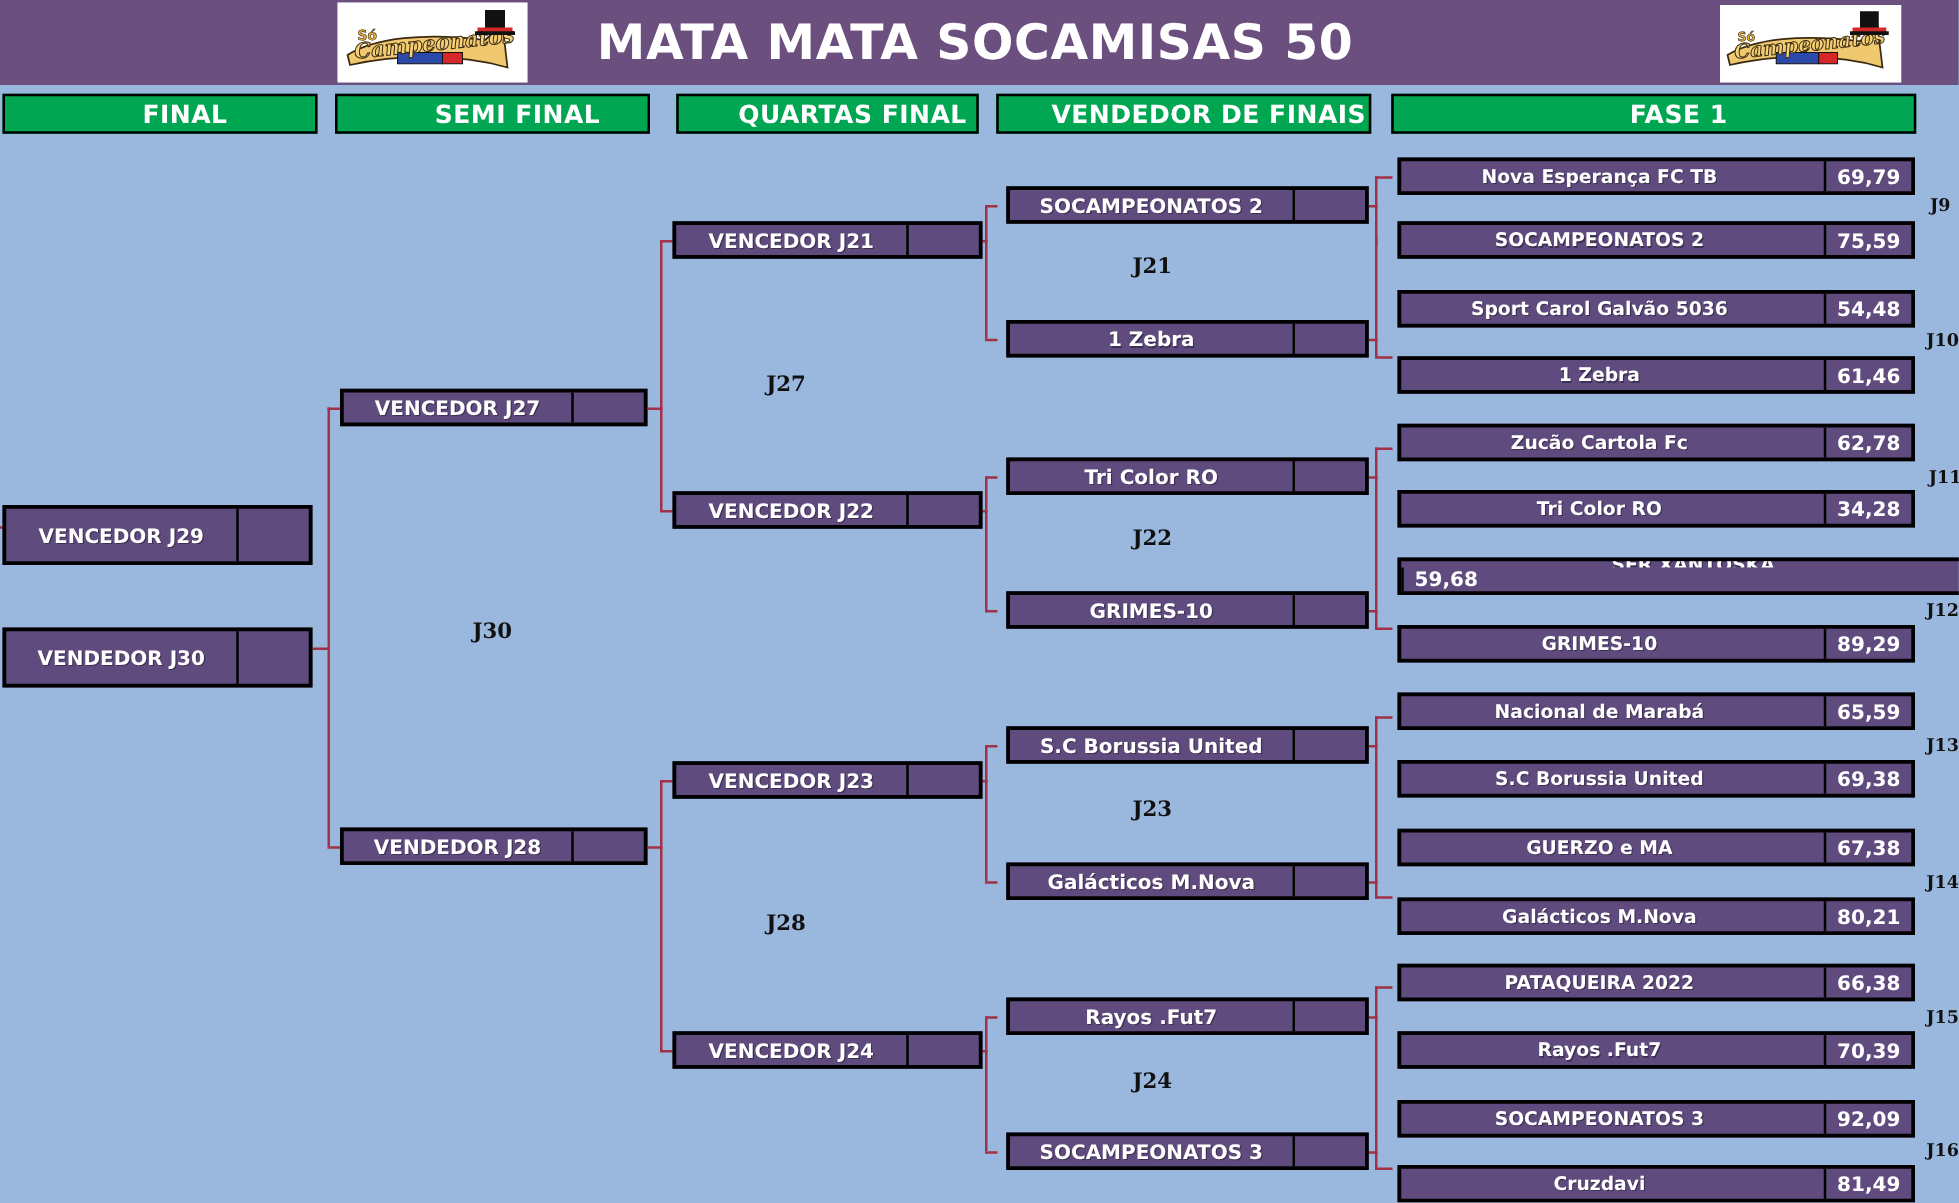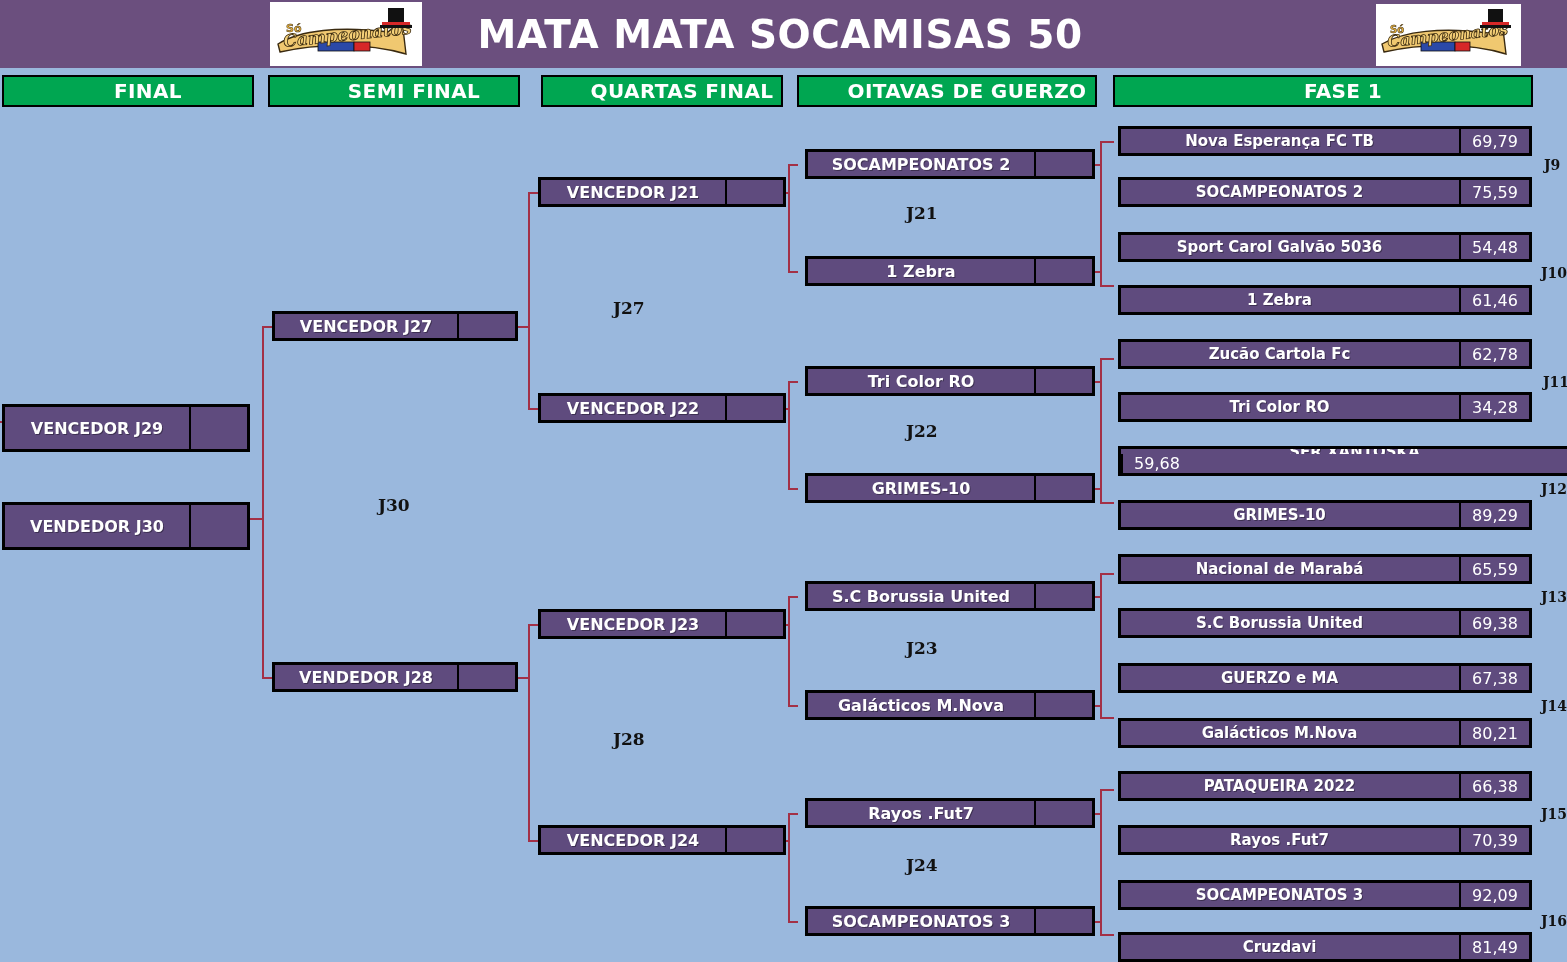--- a/index.html
+++ b/index.html
@@ -51,21 +51,21 @@
   }
   .box .nm {
     flex:1; display:flex; align-items:center; justify-content:center;
     color:#ffffff; font-weight:bold; font-size:15px; white-space:nowrap;
     font-family:"DejaVu Sans", sans-serif; overflow:hidden;
     text-shadow:1px 1px 0 rgba(0,0,0,.35);
   }
   .box .sc {
     width:58px; border-left:2px solid #000;
     display:flex; align-items:center; justify-content:center;
-    color:#ffffff; font-weight:normal; font-size:16px;
+    color:#ffffff; font-weight:bold; font-size:16px;
     font-family:"DejaVu Sans", sans-serif;
   }
   .box.wide .nm { font-size:16px; }
   .box.fase .nm { justify-content:center; padding-right:21px; }
   .box.fase .sc { width:70px; }
 
   
   .jlabel {
     position:absolute; color:#111; font-weight:bold; font-size:17px;
     font-family:"DejaVu Serif", serif; white-space:nowrap;
@@ -117,21 +117,21 @@
           <rect x="106" y="18" width="27" height="4" fill="#d62828"></rect>
           <rect x="104" y="21" width="31" height="3" fill="#111"></rect>
         </g>
       </svg>
     </div>
   </div>
 
   <div class="phase ph-final">FINAL</div>
   <div class="phase ph-semi">SEMI FINAL</div>
   <div class="phase ph-quartas">QUARTAS FINAL</div>
-  <div class="phase ph-oitavas">OITAVAS DE GUERZO</div>
+  <div class="phase ph-oitavas">VENDEDOR DE FINAIS</div>
   <div class="phase ph-fase1">FASE 1</div>
 
   <div class="conn v" style="left:1100px; top:141px; height:145px;"></div>
   <div class="conn h" style="left:1100px; top:141px; width:14px;"></div>
   <div class="conn h" style="left:1100px; top:285px; width:14px;"></div>
   <div class="conn h" style="left:1088px; top:164px; width:14px;"></div>
   <div class="conn h" style="left:1088px; top:271px; width:14px;"></div>
   <div class="conn v" style="left:1100px; top:189px; height:8px;"></div>
 
   <div class="conn v" style="left:1100px; top:358px; height:145px;"></div>

